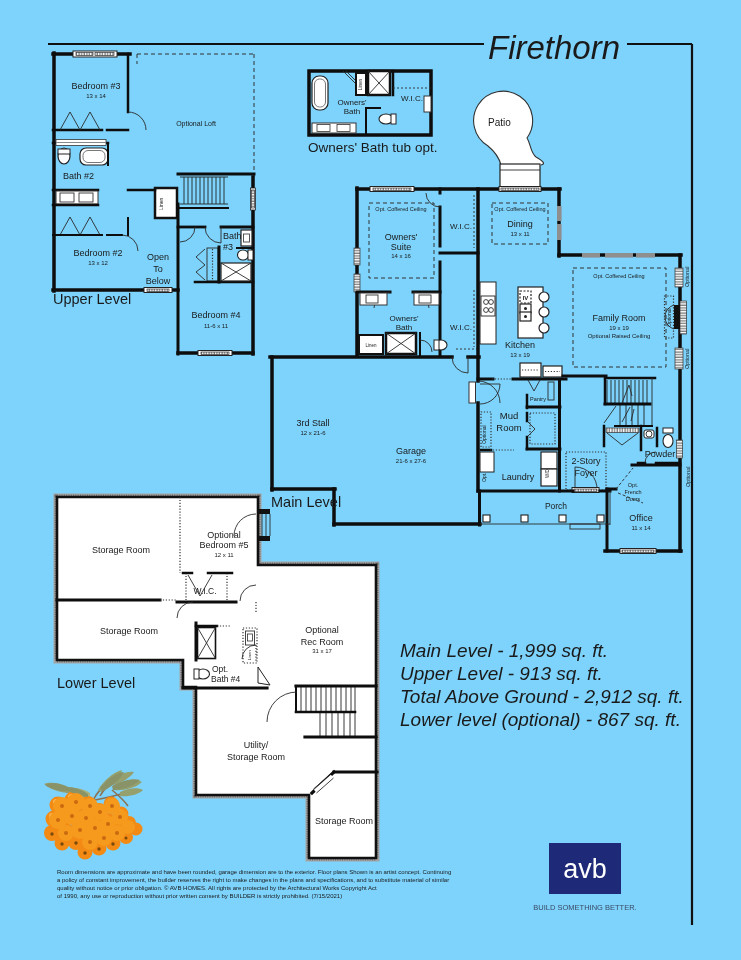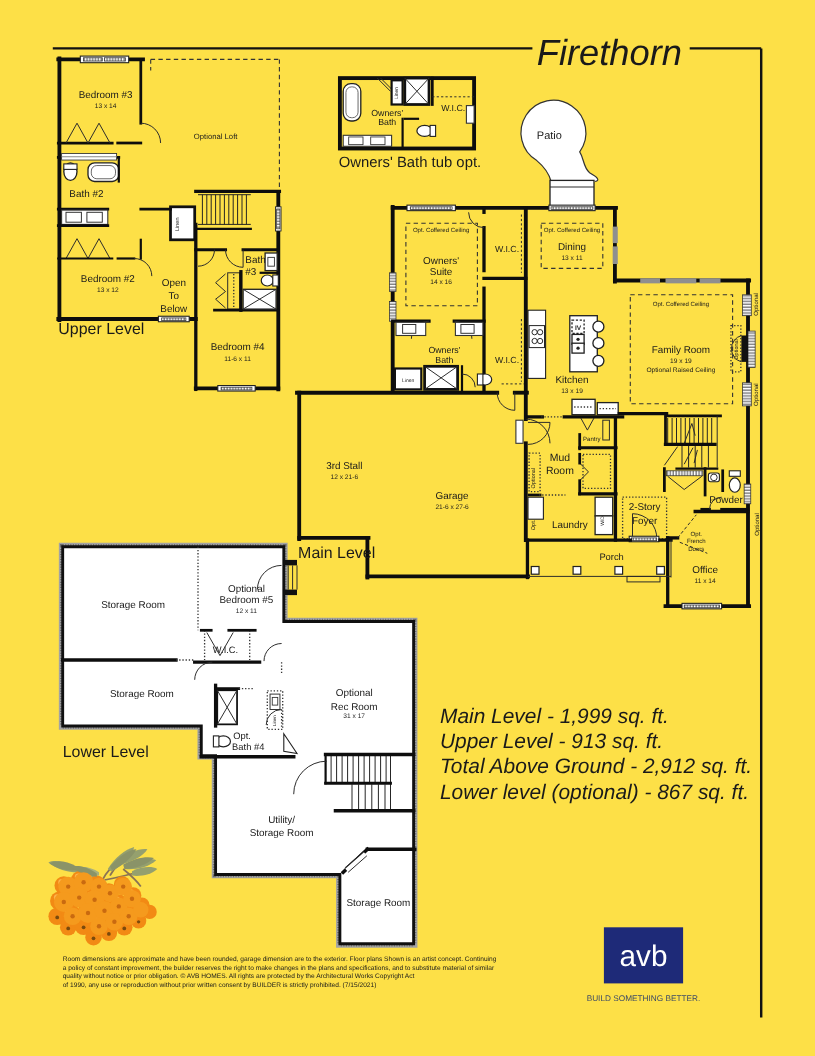--- a/index.html
+++ b/index.html
@@ -1,16 +1,16 @@
 <!DOCTYPE html>
 <html><head>
 <meta charset="utf-8">
 <style>
   html,body{margin:0;padding:0;background:#fff;}
-  #page{position:relative;width:741px;height:960px;background:#fde047;overflow:hidden;}
+  #page{position:relative;width:741px;height:960px;background:#7dd3fc;overflow:hidden;}
   svg{position:absolute;top:0;left:0;}
   text{font-family:"Liberation Sans", sans-serif;fill:#1a1a1a;}
   .wall{stroke:#0d0d0d;fill:none;stroke-linecap:square;}
   .thin{stroke:#2a2a2a;stroke-width:0.9;fill:none;}
   .dash{stroke:#333;stroke-width:1;fill:none;stroke-dasharray:4 3;}
   .dot{stroke:#333;stroke-width:1.2;fill:none;stroke-dasharray:1.2 1.7;}
   .win{fill:url(#ribv);stroke:#333;stroke-width:0.7;}
   .winv{fill:url(#ribh);stroke:#333;stroke-width:0.7;}
 </style>
 </head>

